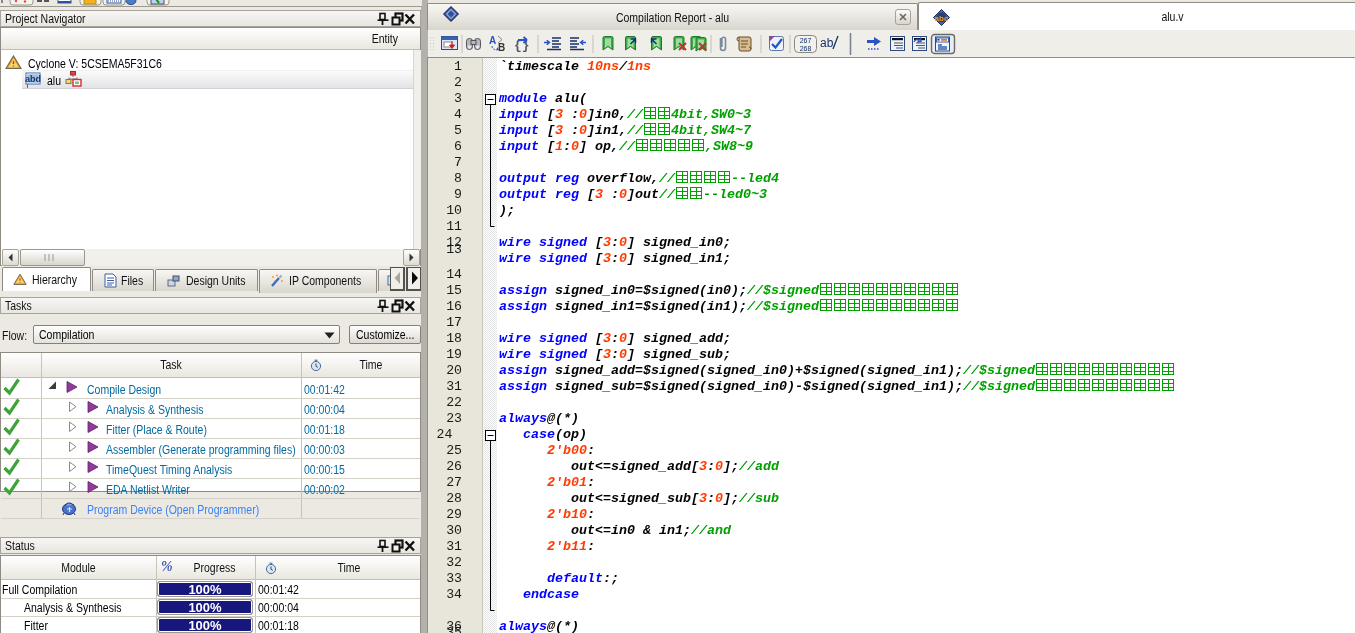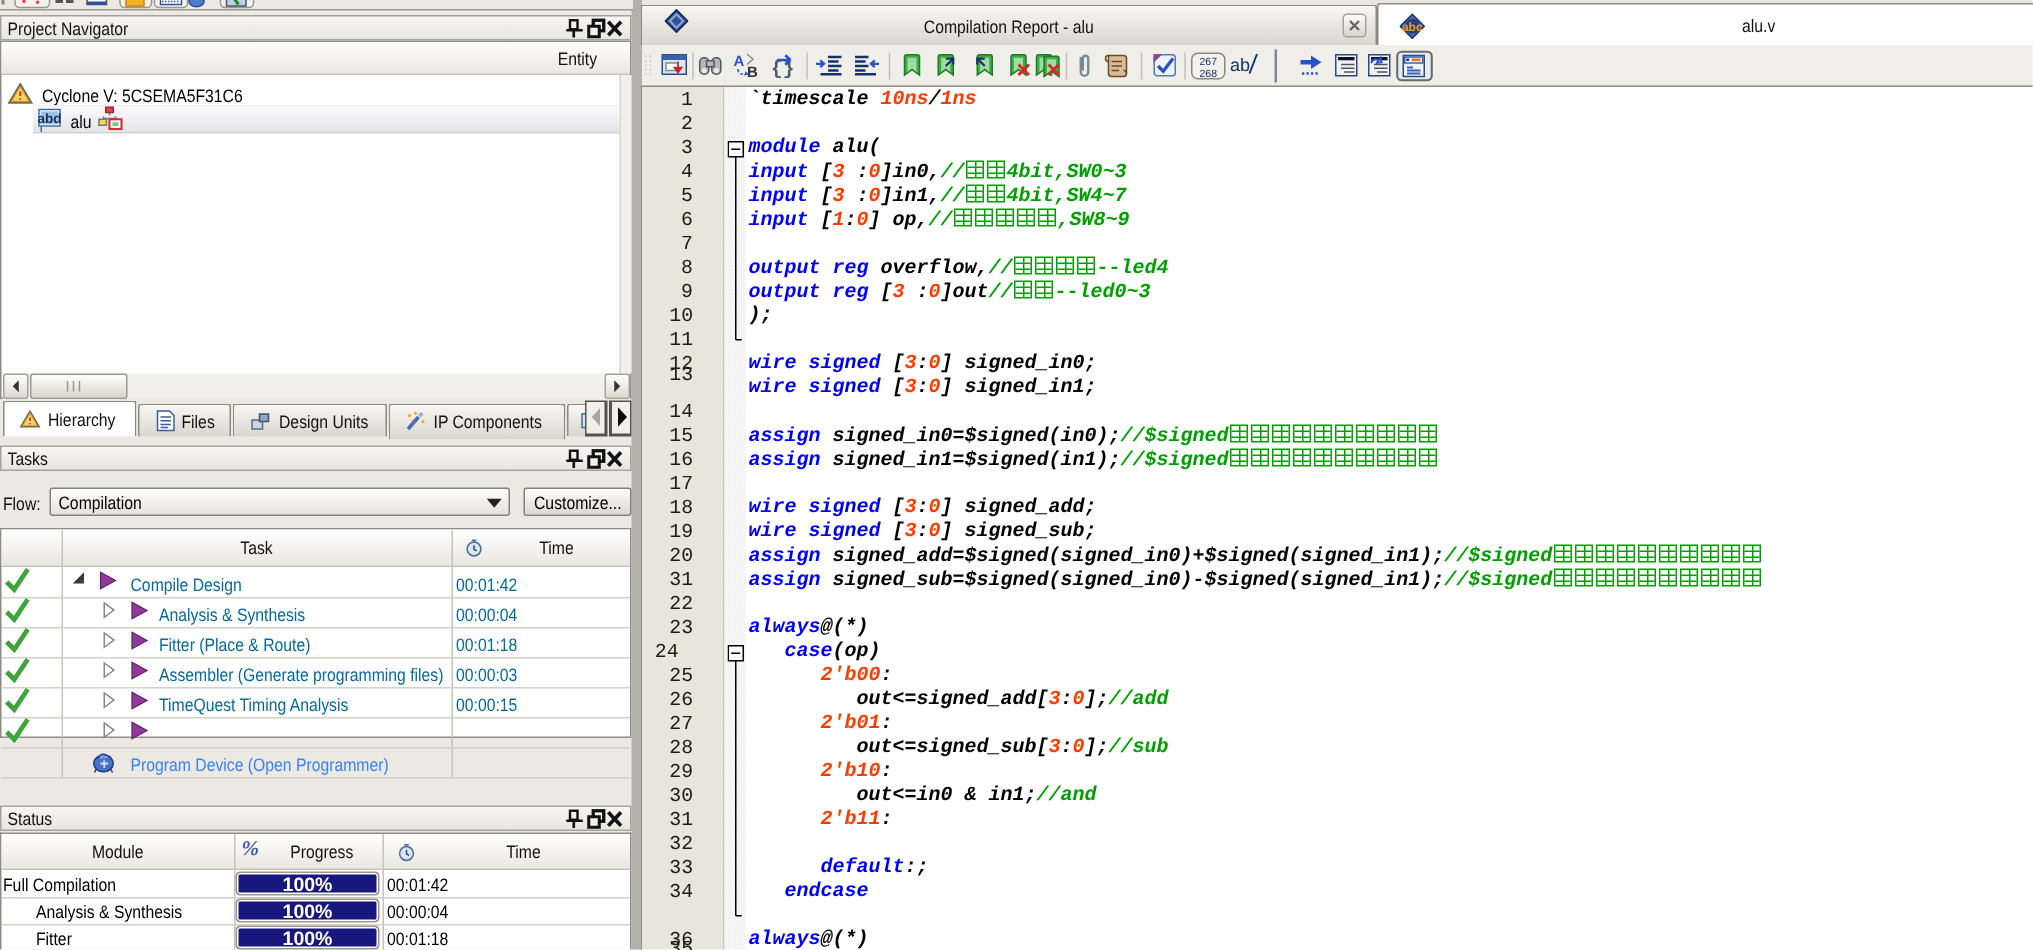--- a/index.html
+++ b/index.html
@@ -270,20 +270,24 @@
       <span class="ui" style="position:absolute;left:105px;top:3px;">Fitter (Place &amp; Route)</span>
       <span class="ui" style="position:absolute;left:303px;top:3px;">00:01:18</span>
     </div>
 <div class="taskrow g" style="top:440px;">
       <span class="ui" style="position:absolute;left:105px;top:3px;">Assembler (Generate programming files)</span>
       <span class="ui" style="position:absolute;left:303px;top:3px;">00:00:03</span>
     </div>
 <div class="taskrow g" style="top:460px;">
       <span class="ui" style="position:absolute;left:105px;top:3px;">TimeQuest Timing Analysis</span>
       <span class="ui" style="position:absolute;left:303px;top:3px;">00:00:15</span>
+    </div>
+<div class="taskrow g" style="top:480px;">
+      <span class="ui" style="position:absolute;left:105px;top:3px;">EDA Netlist Writer</span>
+      <span class="ui" style="position:absolute;left:303px;top:3px;">00:00:02</span>
     </div>
 <div class="taskrow" style="top:500px;color:#3b82f6;">
       <span class="ui" style="position:absolute;left:86px;top:3px;">Program Device (Open Programmer)</span>
     </div>
 
 <div class="ptitle" style="top:537px;">
       <span class="t ui">Status</span>
  <svg class="abs" style="right:5px;top:1px;" width="44" height="14" viewBox="0 0 44 14">
   <g stroke="#111" fill="none">
    <rect x="9" y="1.5" width="5" height="6" stroke-width="1.6"></rect>

